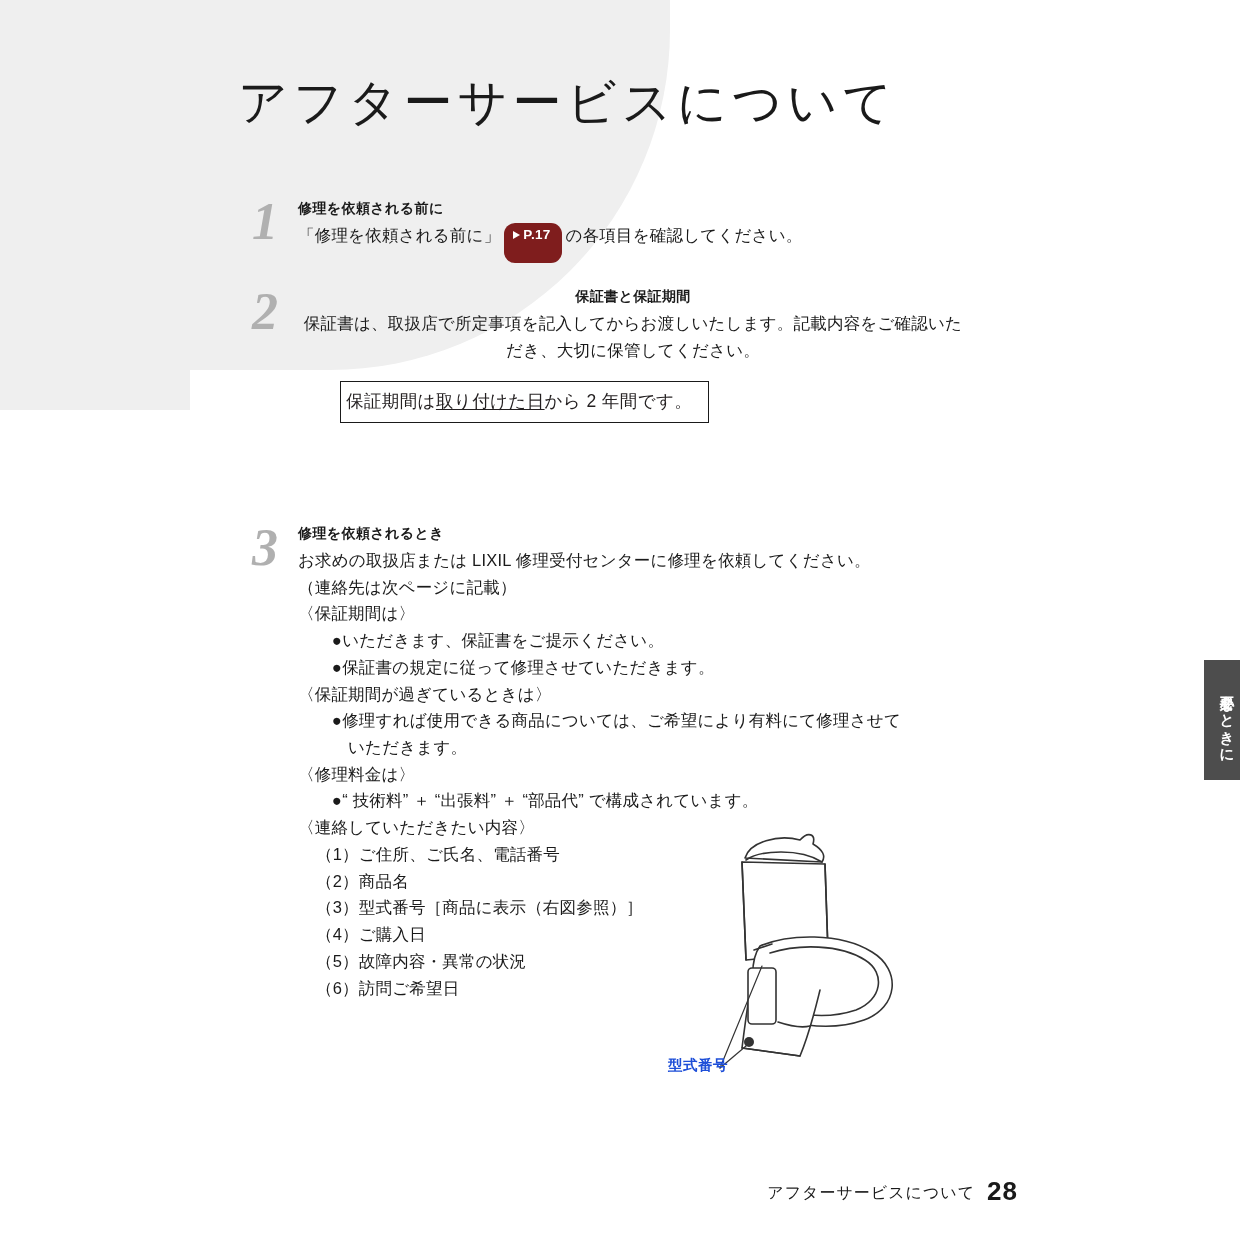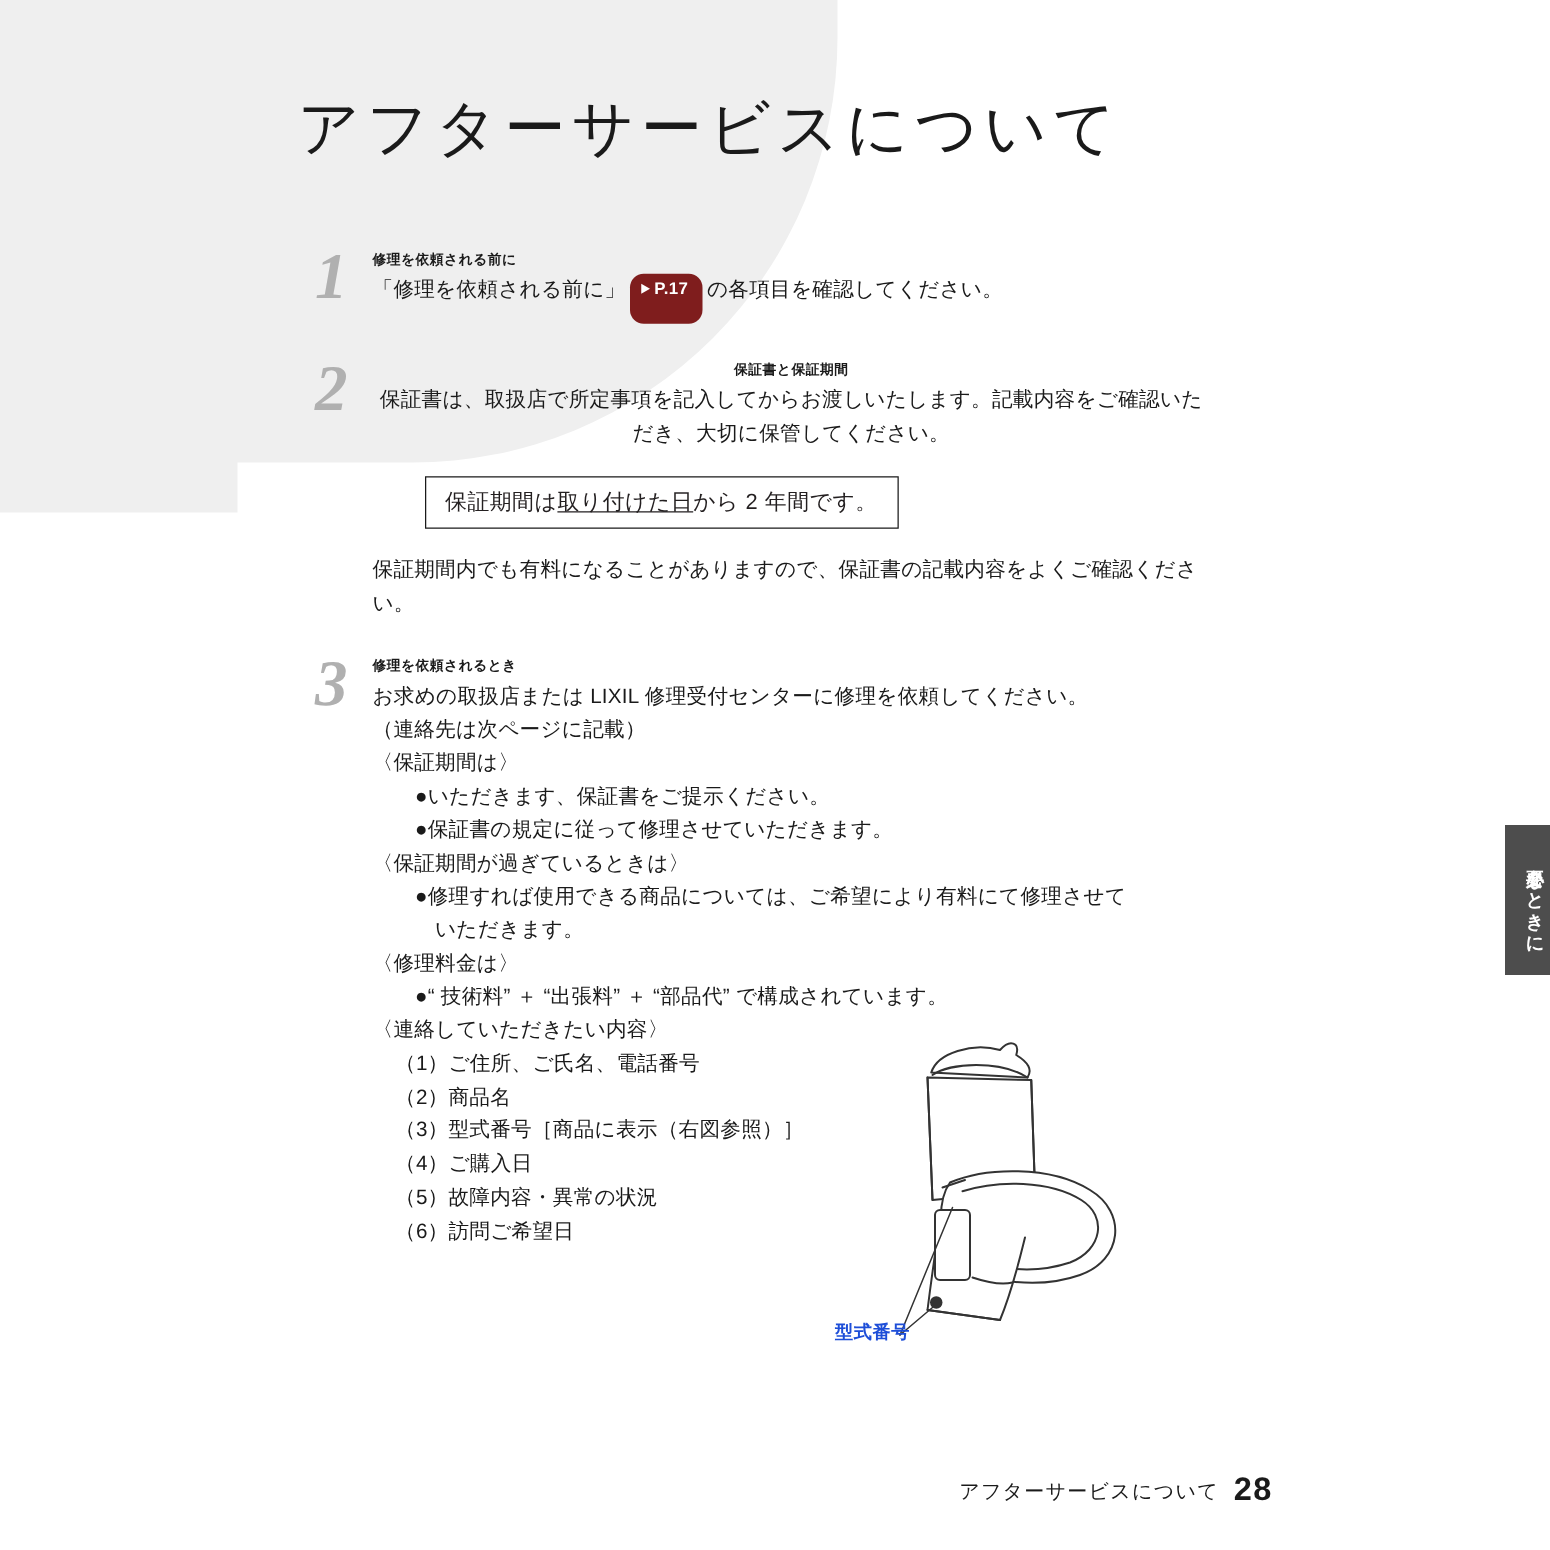--- a/index.html
+++ b/index.html
@@ -66,21 +66,21 @@
   .num {
     position: absolute;
     font-family: "Liberation Serif", serif;
     font-style: italic;
     font-weight: 700;
     font-size: 52px;
     color: #b0b0b0;
     line-height: 1;
   }
   .sec-head {
-    font-size: 11px;
+    font-size: 14px;
     font-weight: 700;
     color: #1a1a1a;
     margin-bottom: 4px;
     letter-spacing: 0.4px;
   }
   .body-txt {
     font-size: 16.5px;
     line-height: 1.62;
     color: #1a1a1a;
     letter-spacing: 0.2px;
@@ -108,21 +108,21 @@
     border-bottom: 4.5px solid transparent;
     display: inline-block;
   }
 
   
   .warranty-box {
     position: absolute;
     left: 340px;
     top: 381px;
     border: 1.5px solid #1a1a1a;
-    padding: 7px 16px 9px 15px;
+    padding: 7px 16px 9px 5px;
     font-size: 17.5px;
     letter-spacing: 0.4px;
     background: #fff;
   }
   .warranty-box .u {
     text-decoration: underline;
     text-underline-offset: 2px;
   }
 
   .indent1 { padding-left: 18px; }
@@ -202,21 +202,20 @@
     <div class="num" style="left:252px; top:286px;">2</div>
     <div class="section" style="top:288px; width:670px;text-align:center;">
       <div class="sec-head">保証書と保証期間</div>
       <div class="body-txt">保証書は、取扱店で所定事項を記入してからお渡しいたします。記載内容をご確認いただき、大切に保管してください。</div>
     </div>
 
     <div class="warranty-box">
       <span>保証期間は</span><span class="u">取り付けた日</span><span>から 2 年間です。</span>
     </div>
 
-    <div class="section body-txt" style="top:443px; width:660px;">保証期間内でも有料になることがありますので、保証書の記載内容をよくご確認ください。</div>
 
     <div class="num" style="left:252px; top:522px;">3</div>
     <div class="section" style="top:525px; width:680px;">
       <div class="sec-head">修理を依頼されるとき</div>
       <div class="body-txt">お求めの取扱店または LIXIL 修理受付センターに修理を依頼してください。</div>
       <div class="body-txt">（連絡先は次ページに記載）</div>
 
       <div class="body-txt">〈保証期間は〉</div>
       <div class="body-txt indent2">●いただきます、保証書をご提示ください。</div>
       <div class="body-txt indent2">●保証書の規定に従って修理させていただきます。</div>

